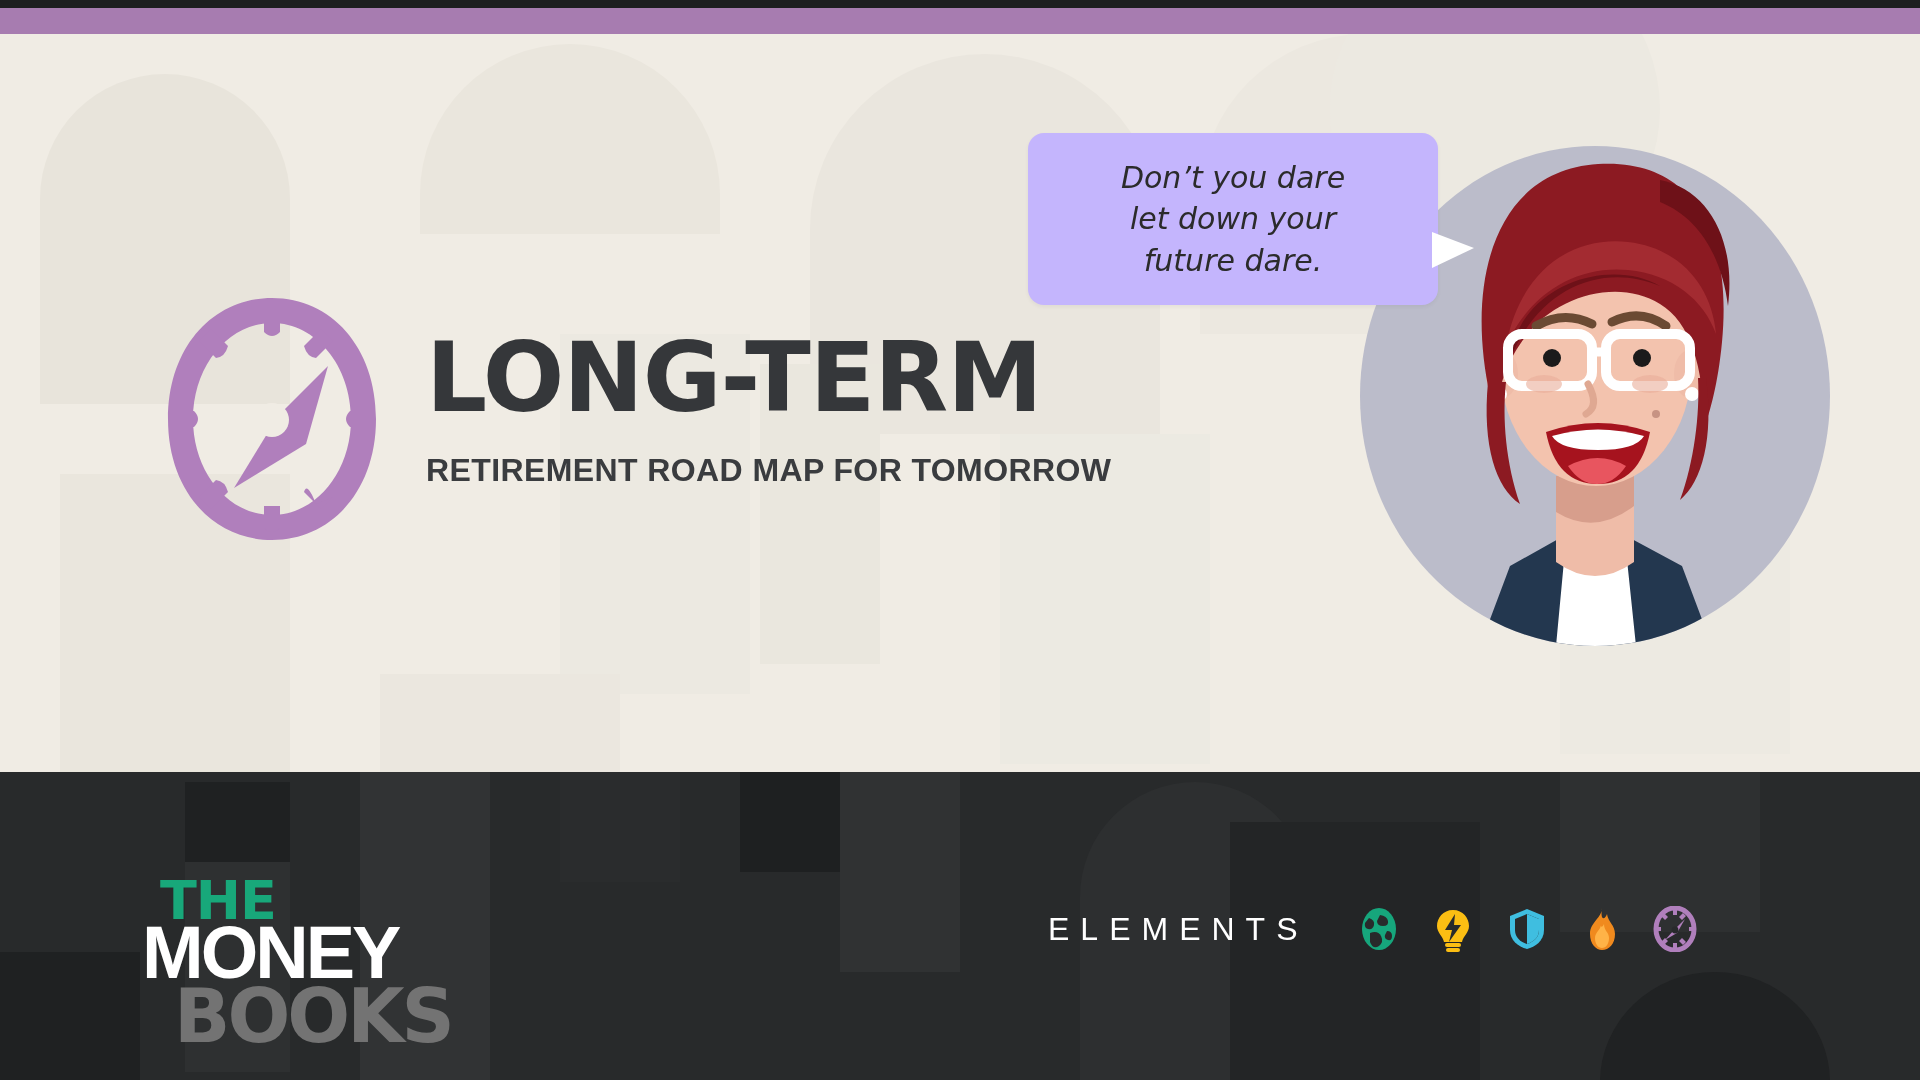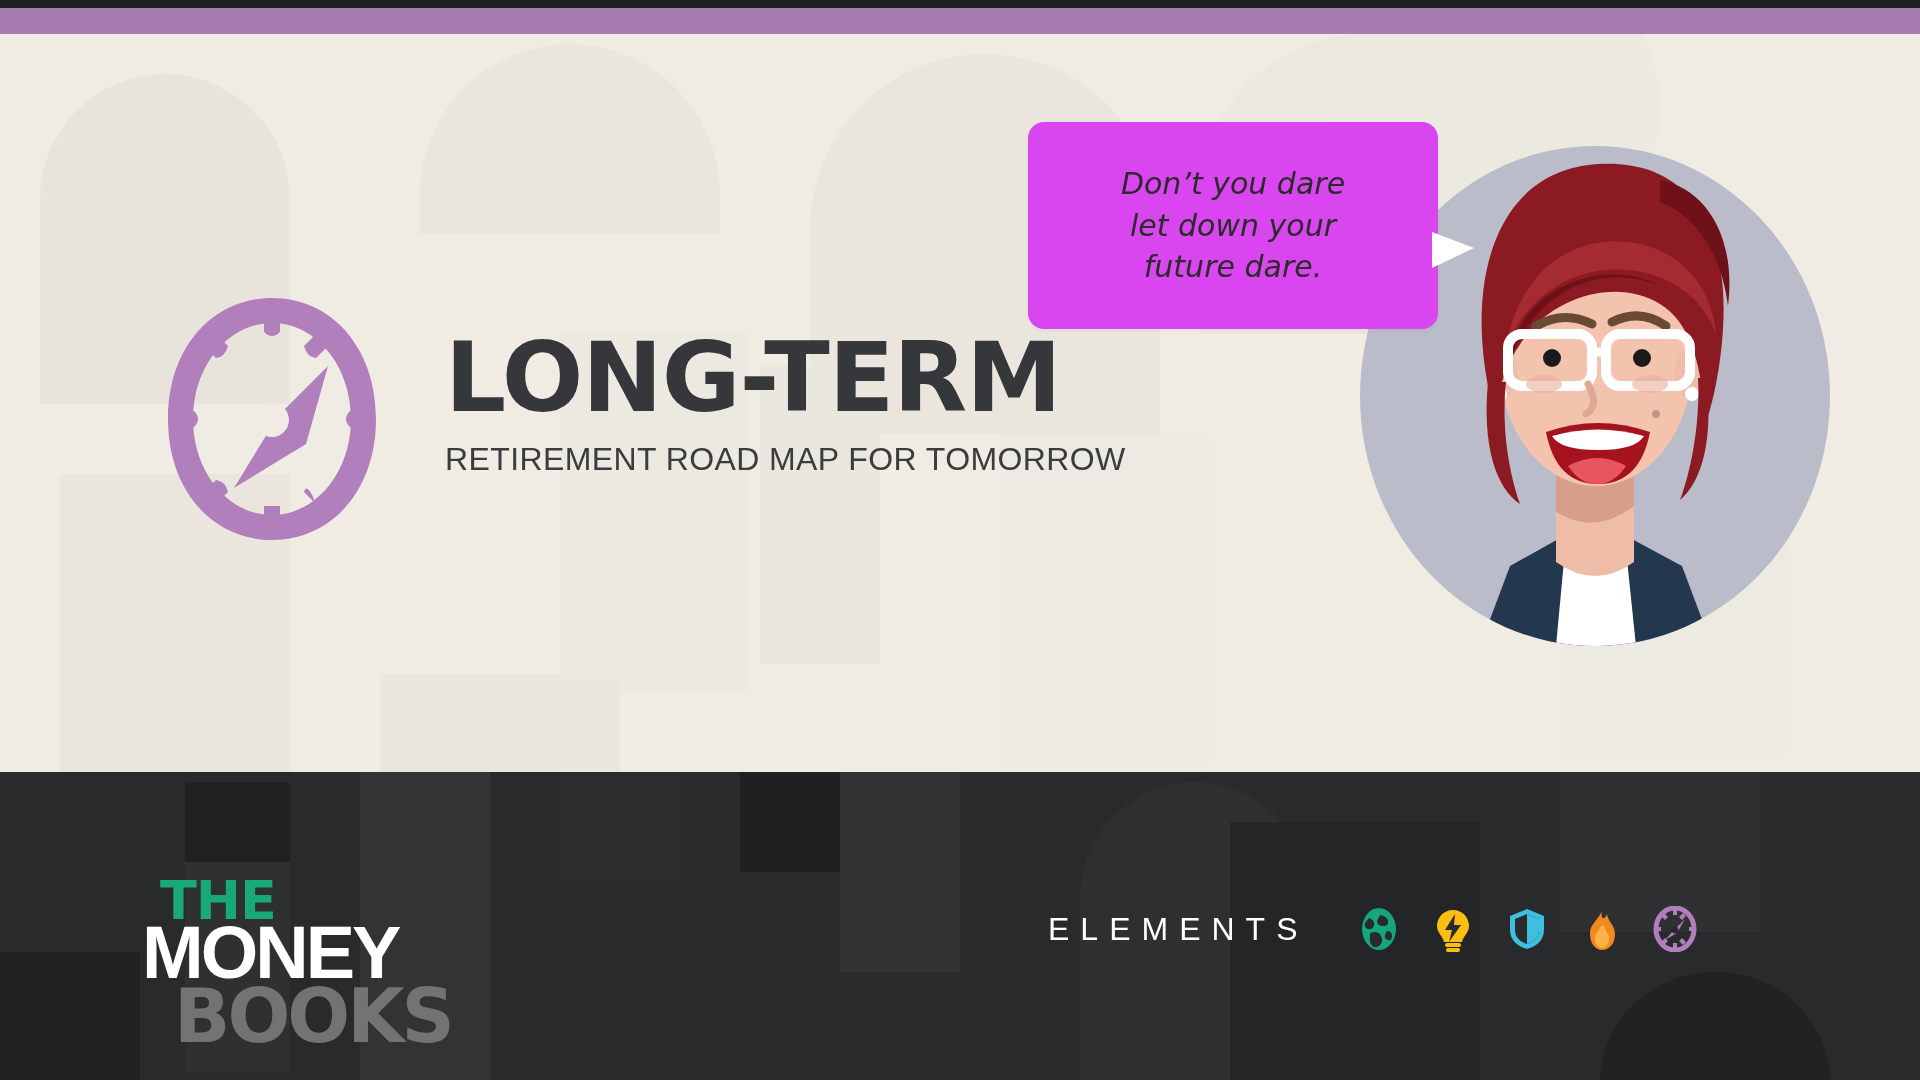--- a/index.html
+++ b/index.html
@@ -31,36 +31,36 @@
   .rect-c { left:760px; top:330px; width:120px; height:300px; background:#eae7de; }
   .rect-d { left:1000px;top:400px; width:210px; height:330px; background:#eceae2; }
   .rect-e { left:1560px;top:420px; width:230px; height:300px; background:#edeae2; }
   .rect-f { left:380px; top:640px; width:240px; height:130px; background:#ebe7df; }
   .circ-a { left:1330px;top:-90px; width:330px; height:330px; background:#ecE9e1; border-radius:50%; }
 
   
   .compass-mark { position:absolute; left:152px; top:294px; width:240px; height:250px; }
 
   
-  .title-block { position:absolute; left:445px; top:330px; }
+  .title-block { position:absolute; left:426px; top:330px; }
   .main-title {
     font-size:96px; font-weight:bold; letter-spacing:-1px;
     color:#35373a; line-height:1.02;
     font-family:"DejaVu Sans", sans-serif;
   }
   .sub-title {
-    margin-top:13px; font-size:32px; letter-spacing:0.4px;
-    color:#3a3c3f; font-weight:400;
+    margin-top:24px; font-size:32px; letter-spacing:0.4px;
+    color:#3a3c3f; font-weight:700;
     font-family:"Liberation Sans", sans-serif;
   }
 
   
   .bubble {
-    position:absolute; left:1028px; top:122px; width:410px; height:207px;
-    background:#d946ef; border-radius:16px;
+    position:absolute; left:1028px; top:133px; width:410px; height:172px;
+    background:#c4b5fd; border-radius:16px;
     z-index:4;
     box-shadow:0 2px 4px rgba(0,0,0,.05);
   }
   .bubble-text {
     position:absolute; inset:0;
     display:flex; flex-direction:column; align-items:center; justify-content:center;
     font-family:"DejaVu Sans", sans-serif;
     font-size:30px; line-height:1.38; color:#2b2b2b; text-align:center;
     font-style:italic;
   }

